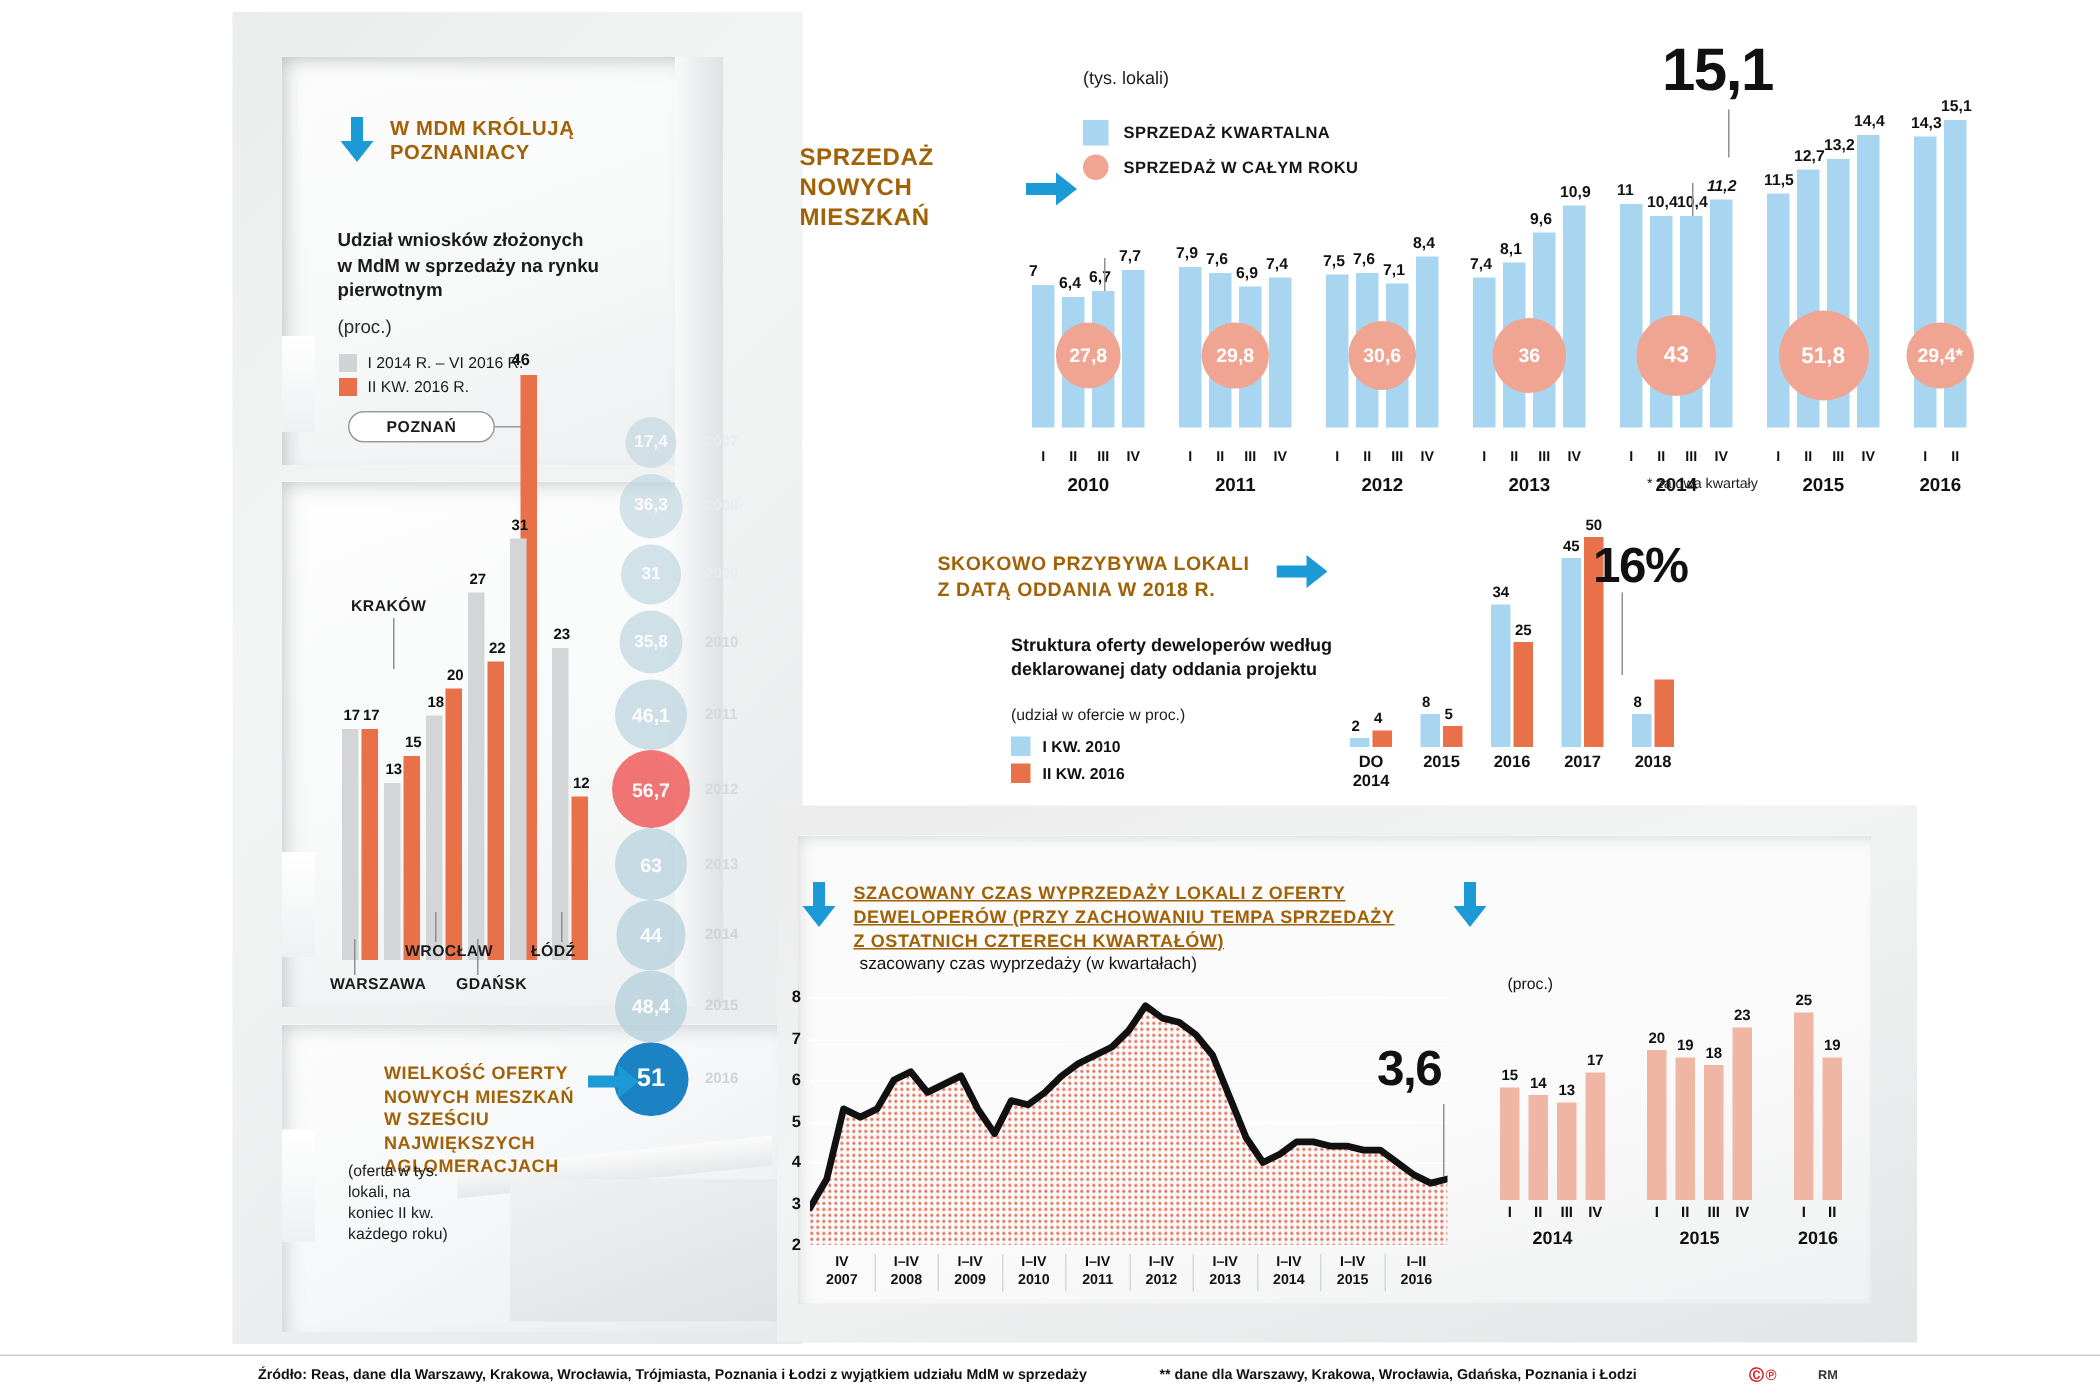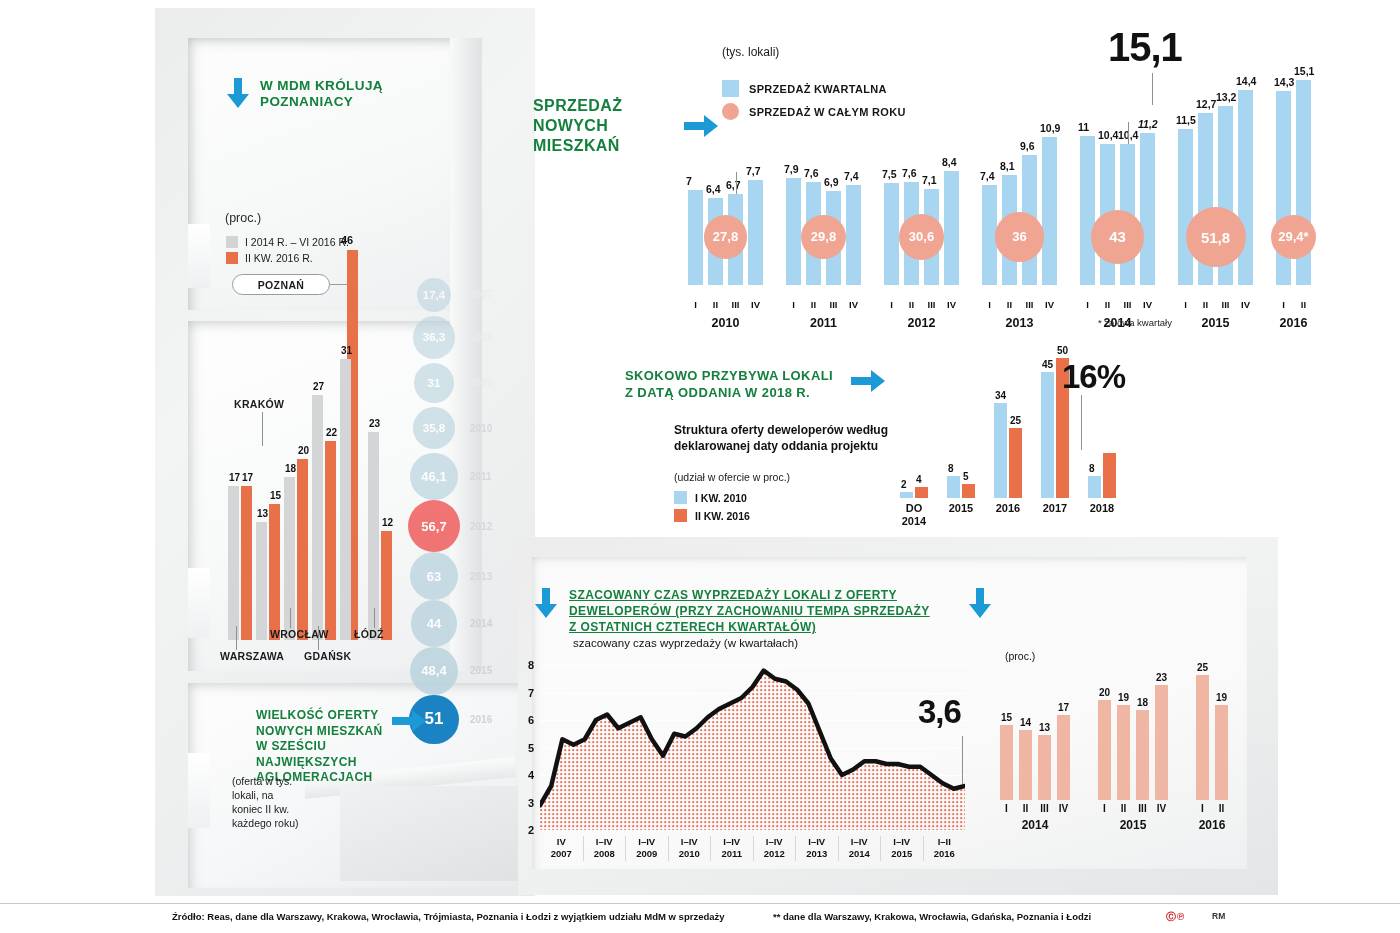--- a/index.html
+++ b/index.html
@@ -43,21 +43,21 @@
     background:linear-gradient(90deg,#f8f9f9,#dfe1e2);
   }
   .win-a { position:absolute; left:33px; top:216px; width:22px; height:64px;
            background:linear-gradient(180deg,#ffffff,#eef0f1); }
   .win-b { position:absolute; left:33px; top:560px; width:22px; height:70px;
            background:linear-gradient(180deg,#ffffff,#eef0f1); }
   .win-c { position:absolute; left:33px; top:745px; width:22px; height:75px;
            background:linear-gradient(180deg,#ffffff,#eef0f1); }
 
   
-  .kicker { color:#15803d; font-weight:bold; letter-spacing:.4px; line-height:1.22; }
+  .kicker { color:#a16207; font-weight:bold; letter-spacing:.4px; line-height:1.22; }
   .arrow-dn { width:26px; height:30px; flex:0 0 26px; }
   .arrow-rt { width:34px; height:26px; flex:0 0 34px; }
 
   #mdm-head { left:225px; top:78px; width:180px; display:flex; gap:9px; }
   #mdm-head .kicker { font-size:13.5px; }
   #mdm-sub { left:225px; top:152px; width:175px; font-size:12.5px; font-weight:bold;
              color:#1b1b1b; line-height:1.33; }
   #mdm-unit { left:225px; top:211px; font-size:12.5px; color:#2a2a2a; }
 
   .legend-row { display:flex; align-items:center; gap:7px; font-size:10.5px; color:#1b1b1b; margin-bottom:4px; }
@@ -194,20 +194,21 @@
     <div class="shelf-slab"></div>
     <div class="shelf-slab2"></div>
   </div>
 
   <div id="mdm-head" class="abs">
     <svg class="arrow-dn" viewBox="0 0 26 30">
       <path d="M9 0h8v16h7l-11 14L2 16h7z" fill="#1b9ad6"></path>
     </svg>
     <div class="kicker">W MDM KRÓLUJĄ POZNANIACY</div>
   </div>
+  <div id="mdm-sub" class="abs">Udział wniosków złożonych w MdM w sprzedaży na rynku pierwotnym</div>
   <div id="mdm-unit" class="abs">(proc.)</div>
 
   <div id="mdm-legend" class="abs">
     <div class="legend-row">
       <span class="sw sw-grey"></span>
       <span>I 2014 R. – VI 2016 R.</span>
     </div>
     <div class="legend-row">
       <span class="sw sw-orange"></span>
       <span>II KW. 2016 R.</span>

